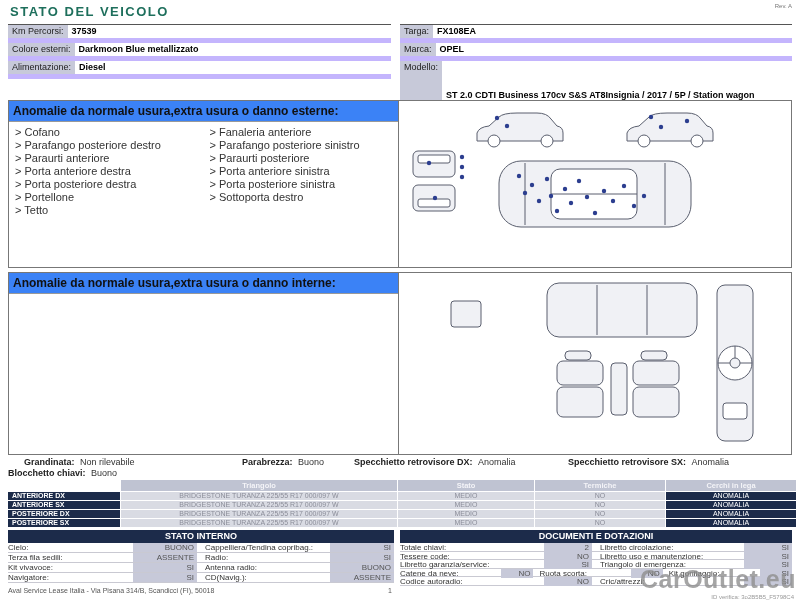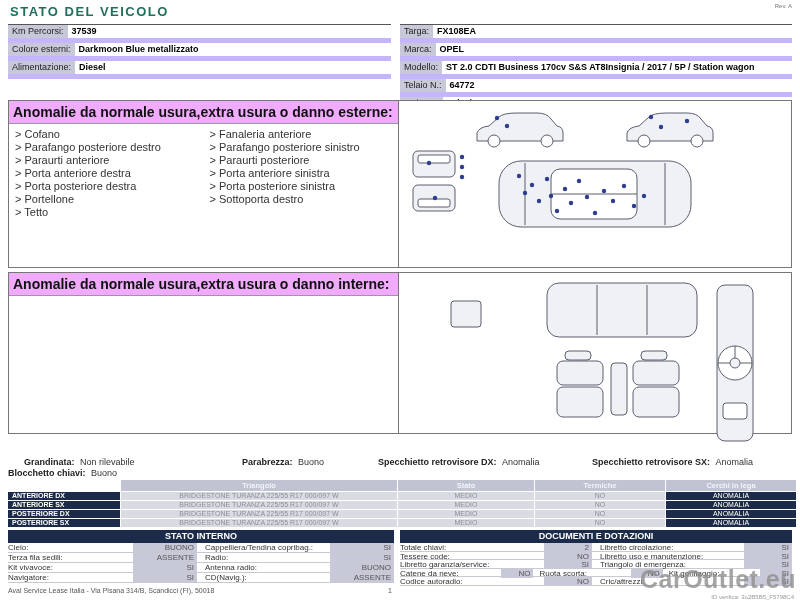--- a/index.html
+++ b/index.html
@@ -18,40 +18,40 @@
   .info-left  { left:8px;  width:383px; }
   .info-right { left:400px; width:392px; }
   .frow { display:flex; align-items:stretch; border-bottom:5px solid #c4b5fd;
           font-size:9px; line-height:13px; min-height:14px; background:#fff; }
   .flabel { background:#c7c9d9; padding:0 4px; white-space:nowrap; color:#222; }
   .fvalue { font-weight:bold; padding:0 4px; color:#000; }
 
   
   .section { position:absolute; left:8px; width:784px; border:1px solid #777; display:flex; background:#fff; }
   .section-ext { top:100px; height:168px; }
-  .section-int { top:272px; height:162px; }
+  .section-int { top:272px; height:183px; }
   .sec-left  { width:390px; border-right:1px solid #777; display:flex; flex-direction:column; }
-  .sec-header { background:#f0abfc; font-weight:bold; font-size:14px; color:#111;
+  .sec-header { background:#3b82f6; font-weight:bold; font-size:12px; color:#111;
                 padding:3px 4px; border-bottom:1px solid #999; }
   .damage-cols { display:flex; padding:4px 6px; font-size:11px; color:#333; gap:12px; }
   .damage-col { width:50%; }
   .ditem { margin-bottom:1px; white-space:nowrap; }
   .ditem::before { content:"> "; }
   .sec-right { flex:1; position:relative; background:#fff; }
   .sec-right svg { position:absolute; left:0; top:0; }
 
   
   .condrow { position:absolute; left:8px; width:784px; font-size:9px; display:flex; }
   .cond1 { top:457px;margin-left:16px; }
   .cond2 { top:468px; }
   .cpair { white-space:nowrap; }
   .cpair .clabel { font-weight:bold; color:#222; }
   .cpair .cvalue { color:#333; margin-left:3px; }
   .cond1 .cpair:nth-child(1){ width:218px; }
-  .cond1 .cpair:nth-child(2){ width:136px; }
+  .cond1 .cpair:nth-child(2){ width:112px; }
   .cond1 .cpair:nth-child(3){ width:214px; }
 
   
   .tyres { position:absolute; left:8px; top:480px; width:784px;
            display:grid; grid-template-columns:112px 276px 136px 130px 130px;
            grid-auto-rows:auto; row-gap:1px; column-gap:1px; font-size:7px; }
   .thead { background:#bfc3d2; color:#f4f4f8; font-weight:bold; text-align:center;
            font-size:7.5px; line-height:11px; height:11px; }
   .thead-spacer { background:#fff; }
   .tcell { height:8px; line-height:8px; display:block; overflow:hidden; }
@@ -111,21 +111,21 @@
     <div class="frow">
       <span class="flabel">Targa:</span>
       <span class="fvalue">FX108EA</span>
     </div>
     <div class="frow">
       <span class="flabel">Marca:</span>
       <span class="fvalue">OPEL</span>
     </div>
     <div class="frow">
       <span class="flabel">Modello:</span>
-      <span class="fvalue" style="white-space:normal;">ST 2.0 CDTI Business 170cv S&amp;S AT8Insignia / 2017 / 5P / Station wagon</span>
+      <span class="fvalue" style="white-space:normal;margin-top:28px;">ST 2.0 CDTI Business 170cv S&amp;S AT8Insignia / 2017 / 5P / Station wagon</span>
     </div>
     <div class="frow">
       <span class="flabel">Telaio N.:</span>
       <span class="fvalue">64772</span>
     </div>
     <div class="frow">
       <span class="flabel">1a imm.:</span>
       <span class="fvalue">29/05/2019</span>
     </div>
   </div>

